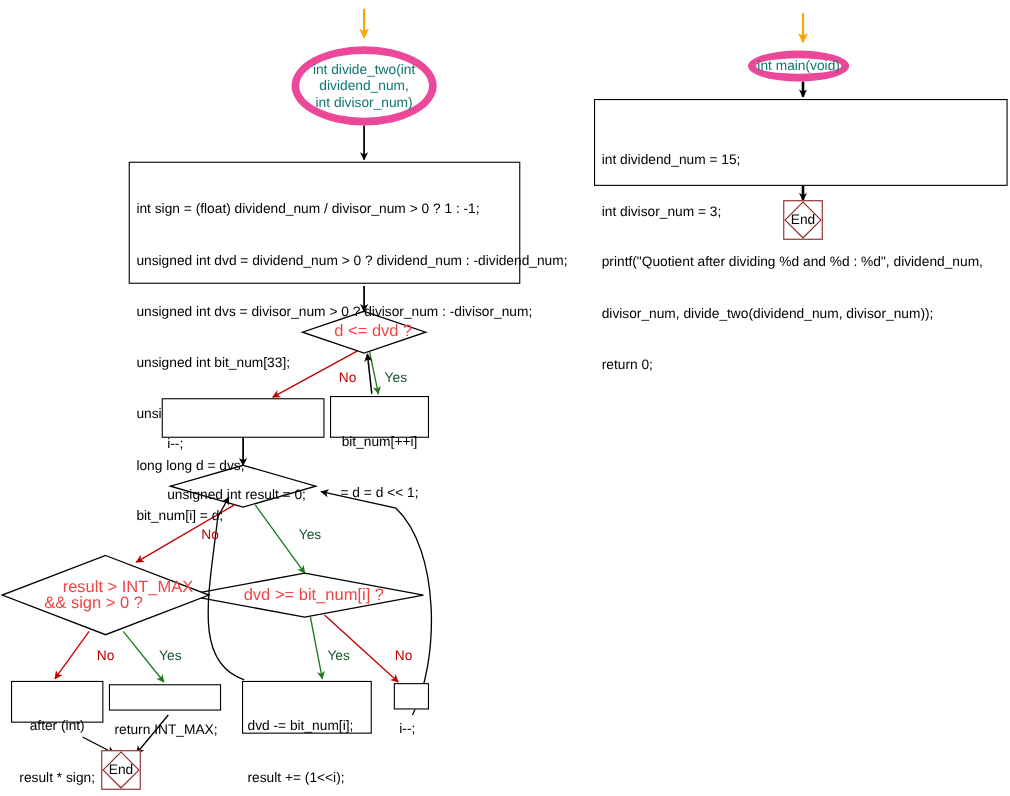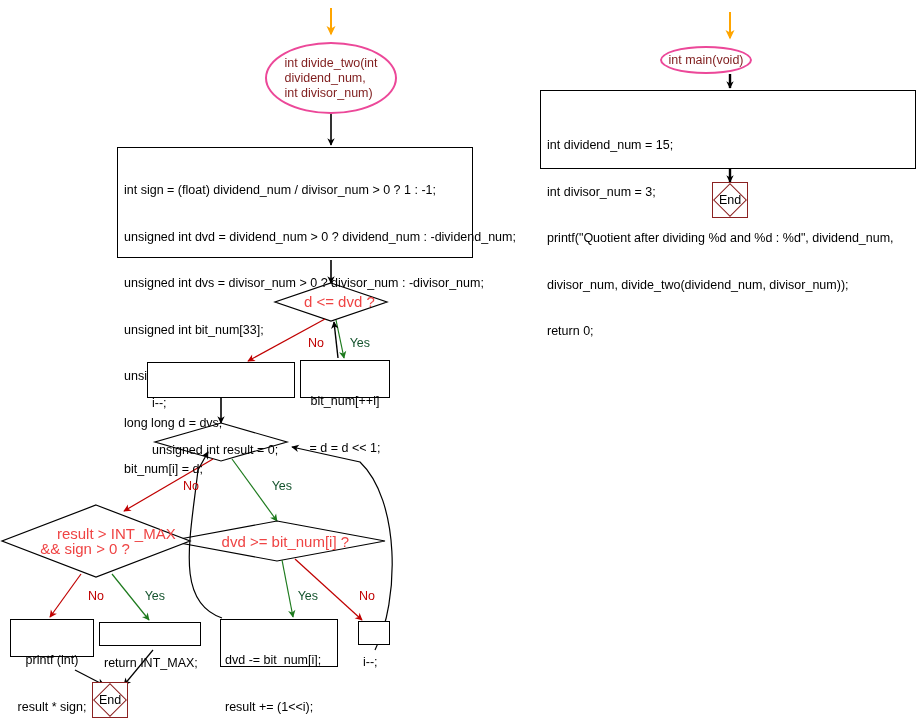--- a/index.html
+++ b/index.html
@@ -35,29 +35,30 @@
     line-height: 15.5px;
     color: #000000;
     padding: 2px 4px;
     white-space: pre;
   }
   .proc.center {
     text-align: center;
   }
   
   .oval {
-    border: 2px solid #ec4899;
+    border: 7px solid #ec4899;
     border-radius: 50%;
     background: #ffffff;
     font-size: 12.5px;
     line-height: 15px;
-    color: #7f1d1d;
+    color: #0f766e;
     display: flex;
     align-items: center;
     justify-content: center;
+    text-align: center;
     white-space: pre;
   }
   
   .endnode {
     border: 1.5px solid #8b2222;
     background: #ffffff;
     display: flex;
     align-items: center;
     justify-content: center;
     font-size: 12.5px;
@@ -233,34 +234,34 @@
 &amp;&amp; sign &gt; 0 ?</span>
   </div>
   <div class="blabel no" style="left:89px; top:596px;">
     <span>No</span>
   </div>
   <div class="blabel yes" style="left:148px; top:596px;">
     <span>Yes</span>
   </div>
 
   <div class="node proc center" style="left:10px; top:619px; width:84px; height:38px;">
-    <div>printf (int)</div>
+    <div>after (int)</div>
     <div>result * sign;</div>
   </div>
 
   <div class="node proc center" style="left:99px; top:622px; width:102px; height:24px;">
     <div>return INT_MAX;</div>
   </div>
 
   <div class="node endnode" style="left:92px; top:682px; width:36px; height:36px; position:absolute;">
     <span class="diamond"></span>
     <span class="endlabel">End</span>
   </div>
 
-  <div class="node oval" style="left:660px; top:46px; width:92px; height:28px;">
+  <div class="node oval" style="left:680px; top:46px; width:92px; height:28px;">
     <span>int main(void)</span>
   </div>
 
   <div class="node proc" style="left:540px; top:90px; width:376px; height:79px; padding:16px 6px;">
     <div>int dividend_num = 15;</div>
     <div>int divisor_num = 3;</div>
     <div>printf("Quotient after dividing %d and %d : %d", dividend_num,</div>
     <div>divisor_num, divide_two(dividend_num, divisor_num));</div>
     <div>return 0;</div>
   </div>

